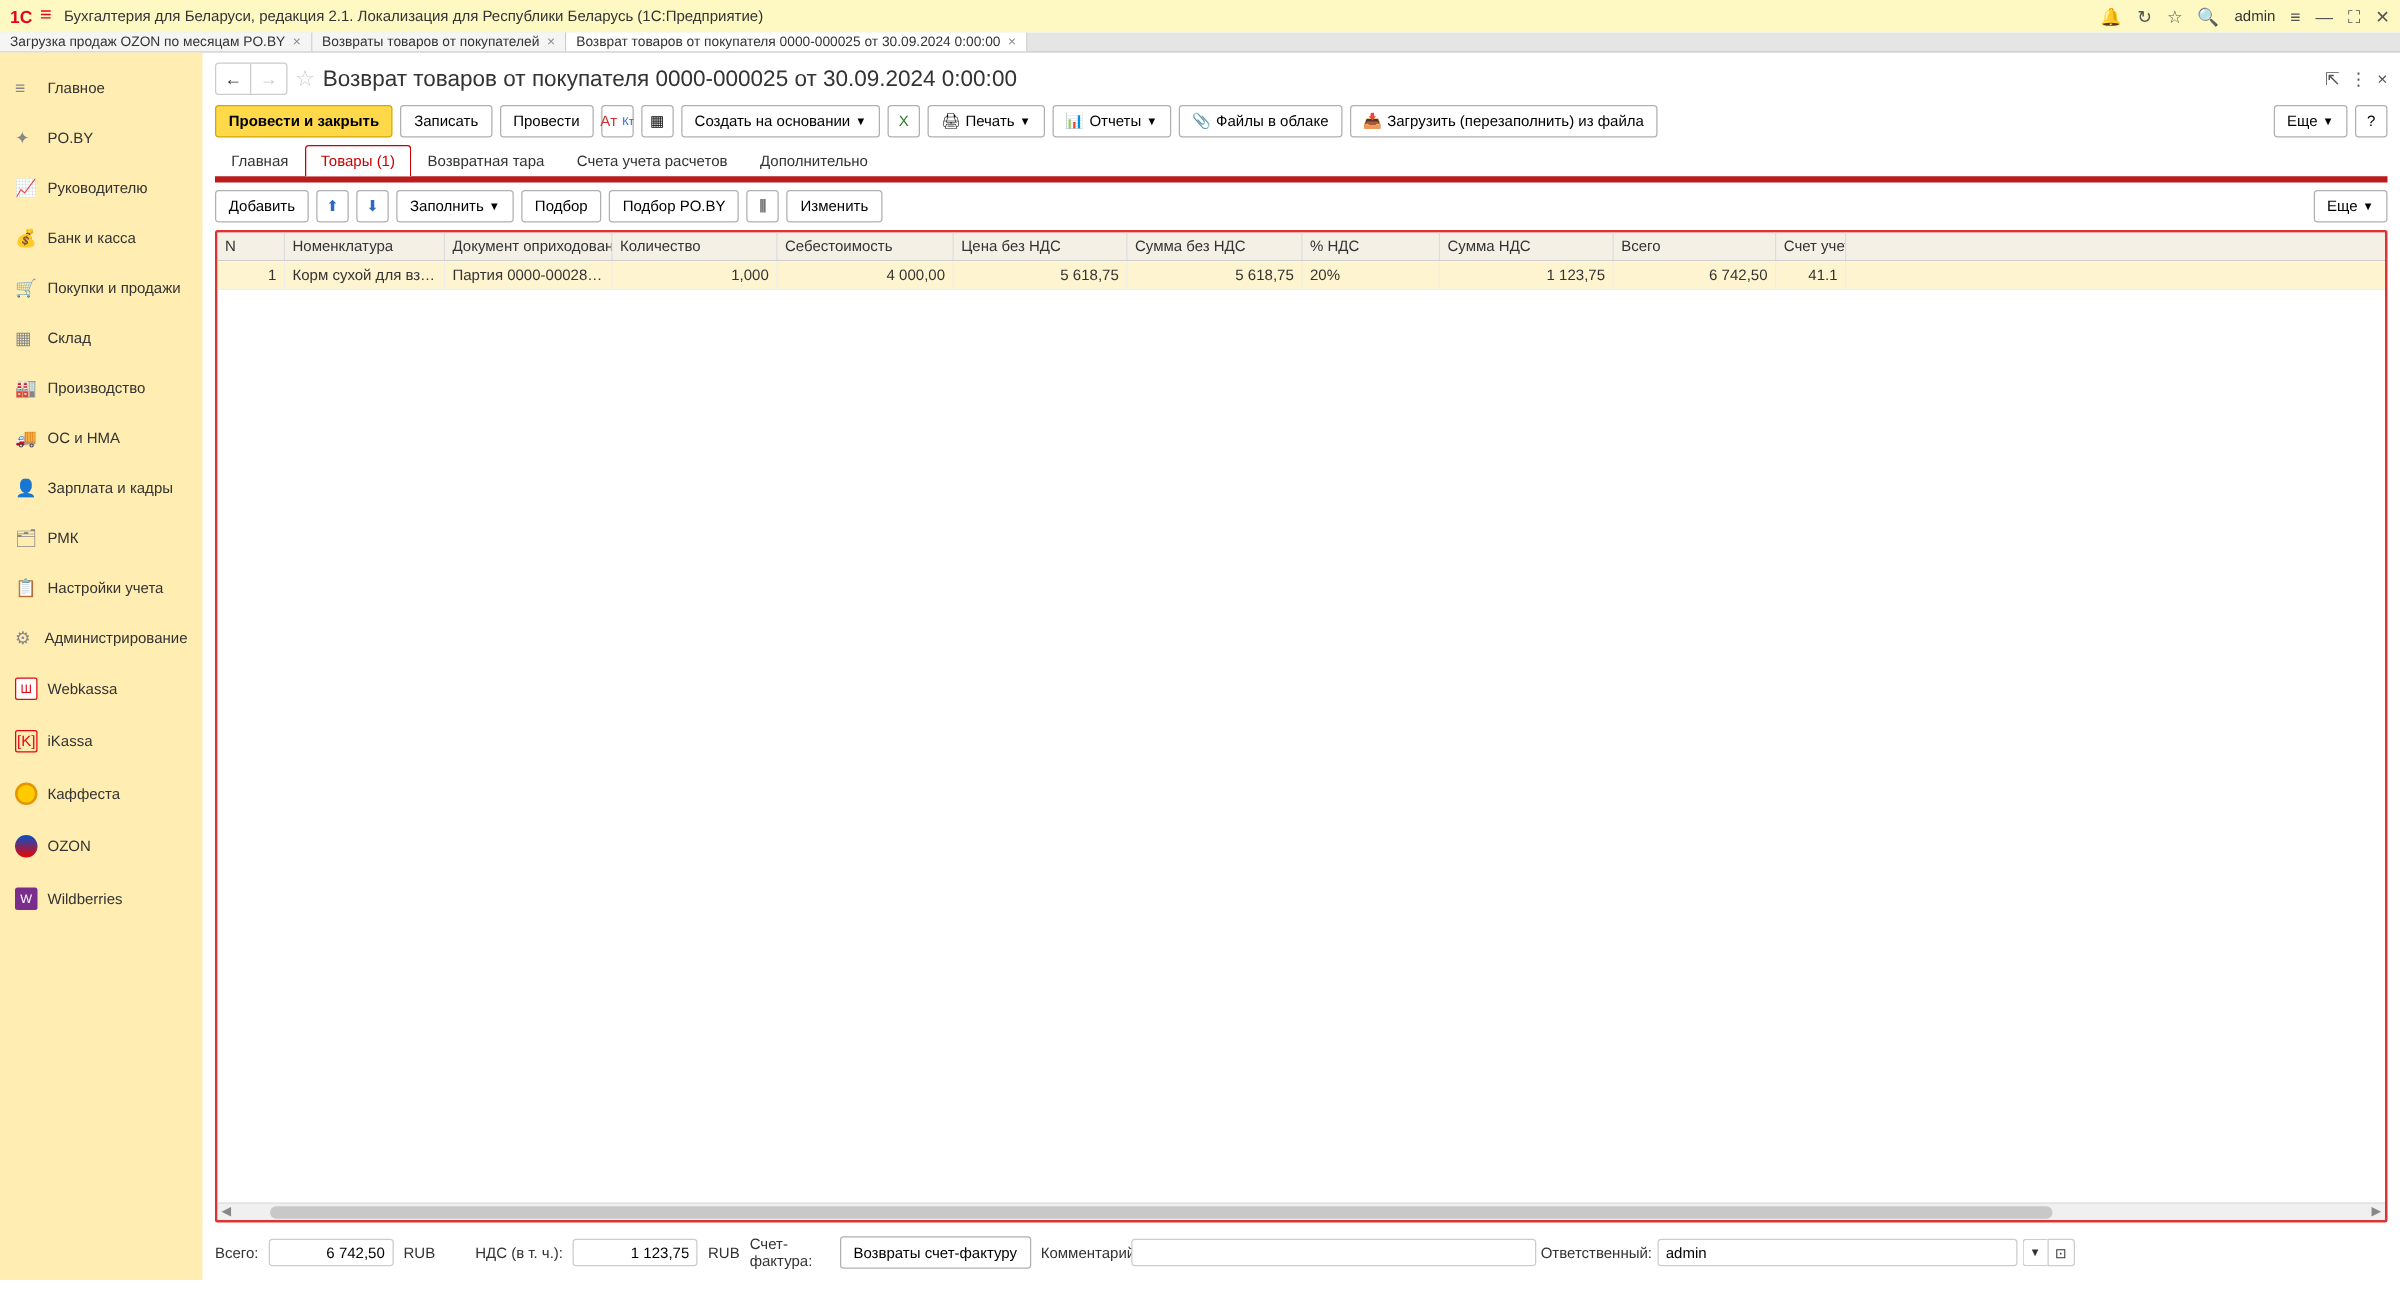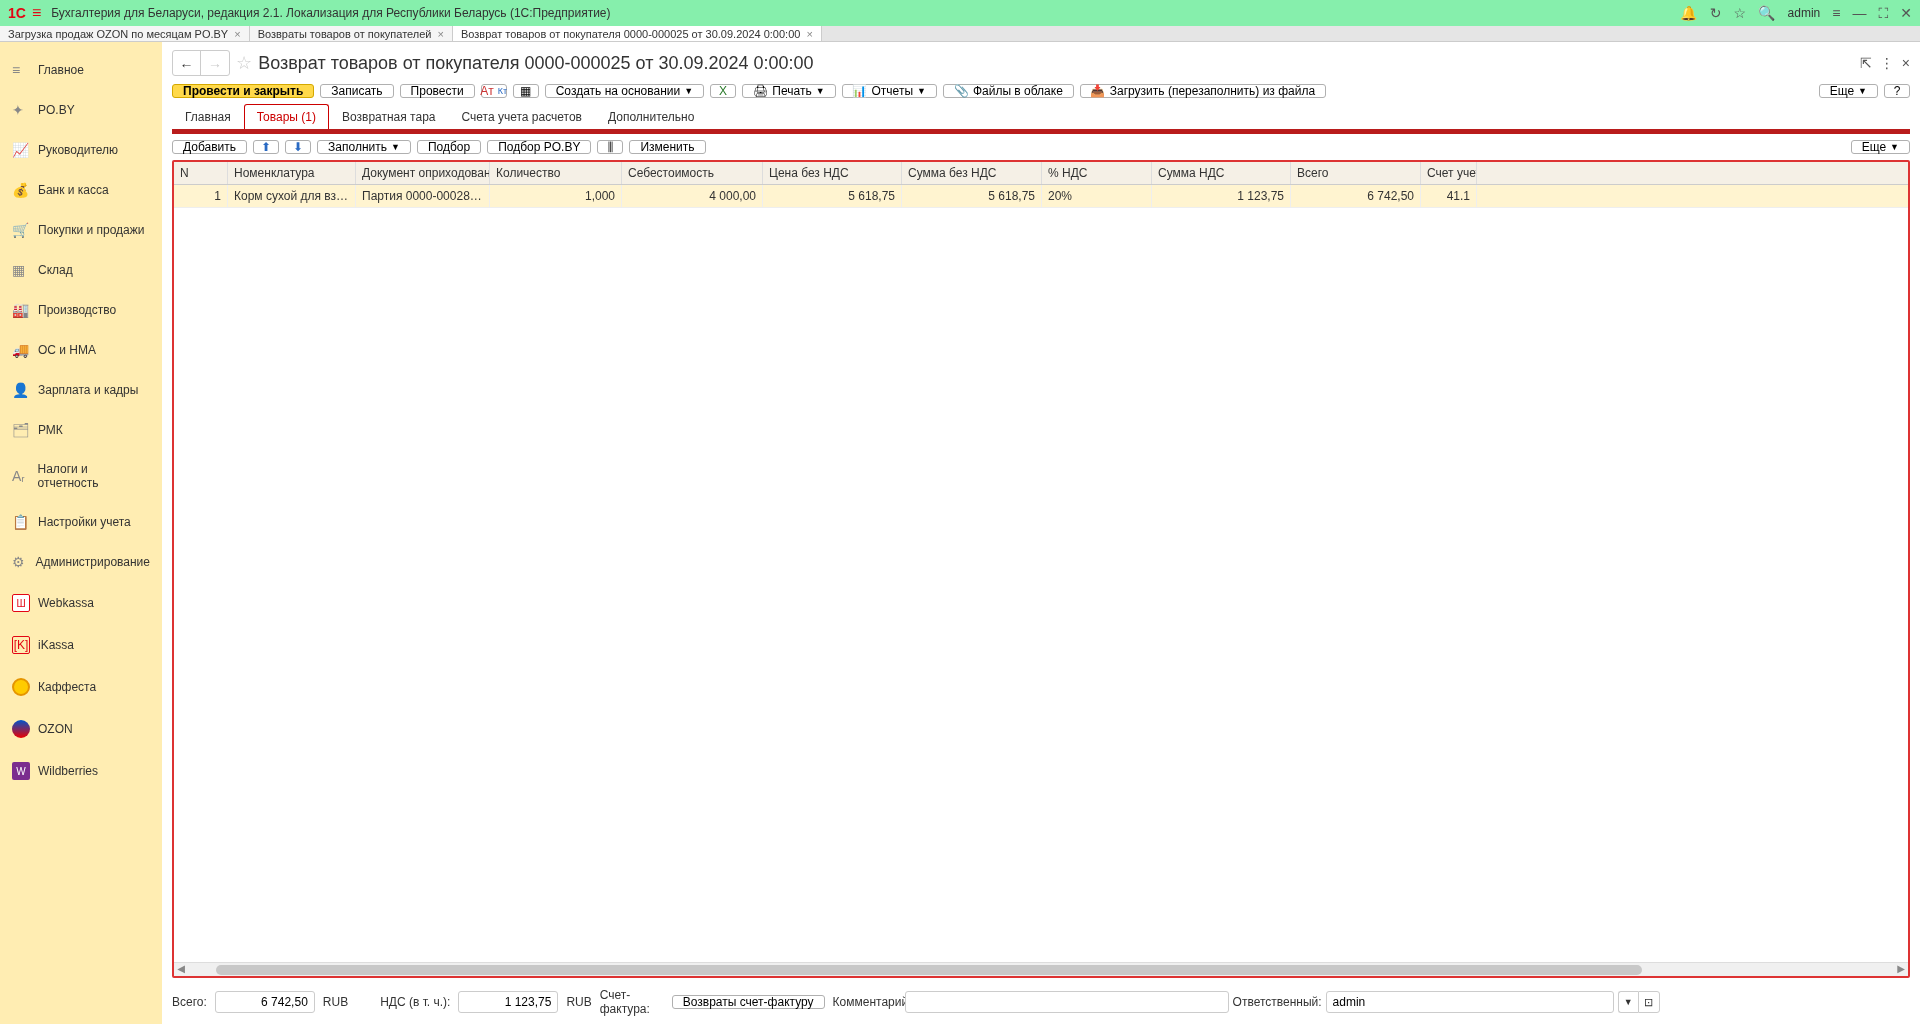--- a/index.html
+++ b/index.html
@@ -1,19 +1,19 @@
 <!DOCTYPE html>
 <html><head>
 <meta charset="utf-8">
 <style>
   * { margin: 0; padding: 0; box-sizing: border-box; }
   body { font-family: Arial, sans-serif; font-size: 12px; color: #333; background: #fff; overflow: hidden; width: 1920px; height: 1032px; }
   
   
-  .titlebar { background: #86efac; height: 26px; display: flex; align-items: center; padding: 0 8px; }
+  .titlebar { background: #fef9c3; height: 26px; display: flex; align-items: center; padding: 0 8px; }
   .logo-1c { color: #e30613; font-weight: bold; font-size: 14px; margin-right: 6px; }
   .hamburger { color: #e30613; font-size: 16px; margin-right: 10px; cursor: pointer; }
   .app-title { color: #333; font-size: 12px; flex: 1; }
   .titlebar-right { display: flex; align-items: center; gap: 12px; }
   .titlebar-icon { color: #555; font-size: 14px; cursor: pointer; }
   .admin-label { font-size: 12px; }
   
   
   .tabbar { background: #e5e5e5; height: 16px; display: flex; align-items: stretch; border-bottom: 1px solid #ccc; }
   .tab { background: #f5f5f5; border-right: 1px solid #ccc; padding: 0 8px; display: flex; align-items: center; font-size: 11px; cursor: pointer; }
@@ -42,21 +42,21 @@
   .nav-arrows { display: flex; border: 1px solid #ccc; border-radius: 3px; }
   .nav-arrow { width: 28px; height: 24px; display:flex; align-items:center; justify-content:center; cursor:pointer; font-size:14px; }
   .nav-arrow:first-child { border-right:1px solid #ccc; }
   .star { color:#ccc; font-size:18px; cursor:pointer; }
   .page-title { font-size: 18px; font-weight: normal; color: #333; flex:1; }
   .page-header-right { display:flex; gap:8px; }
   .hdr-icon { color:#555; font-size:14px; cursor:pointer; }
   
   
   .toolbar { display:flex; gap:6px; margin-bottom:6px; align-items:center; }
-  .btn { background:#fff; border:1px solid #b0b0b0; border-radius:3px; padding:4px 10px; font-size:12px; cursor:pointer; display:inline-flex; align-items:center; gap:4px; height:14px; }
+  .btn { background:#fff; border:1px solid #b0b0b0; border-radius:3px; padding:4px 10px; font-size:12px; cursor:pointer; display:inline-flex; align-items:center; gap:4px; height:26px; }
   .btn.primary { background:#ffd94a; border-color:#d4a800; font-weight:bold; }
   .btn .caret { font-size:9px; }
   .btn-icon { width:26px; justify-content:center; padding:4px 0; }
   .toolbar-spacer { flex:1; }
   
   
   .subtabs { display:flex; border-bottom:5px solid #b91c1c;text-align:center; }
   .subtab { padding:5px 12px; border:1px solid transparent; border-bottom:none; font-size:12px; cursor:pointer; border-radius:3px 3px 0 0; }
   .subtab.active { border-color:#c00; background:#fff; color:#c00; }
   
@@ -175,24 +175,20 @@
       </div>
     <div class="sidebar-item">
         <span class="sidebar-icon">👤</span>
         <span class="sidebar-label">Зарплата и кадры</span>
       </div>
     <div class="sidebar-item">
         <span class="sidebar-icon">🗂</span>
         <span class="sidebar-label">РМК</span>
       </div>
     <div class="sidebar-item">
-        <span class="sidebar-icon">Аᵣ</span>
-        <span class="sidebar-label">Налоги и отчетность</span>
-      </div>
-    <div class="sidebar-item">
         <span class="sidebar-icon">📋</span>
         <span class="sidebar-label">Настройки учета</span>
       </div>
     <div class="sidebar-item">
         <span class="sidebar-icon">⚙</span>
         <span class="sidebar-label">Администрирование</span>
       </div>
     <div class="sidebar-item">
         <span class="webkassa-icon">Ш</span>
         <span class="sidebar-label">Webkassa</span>

